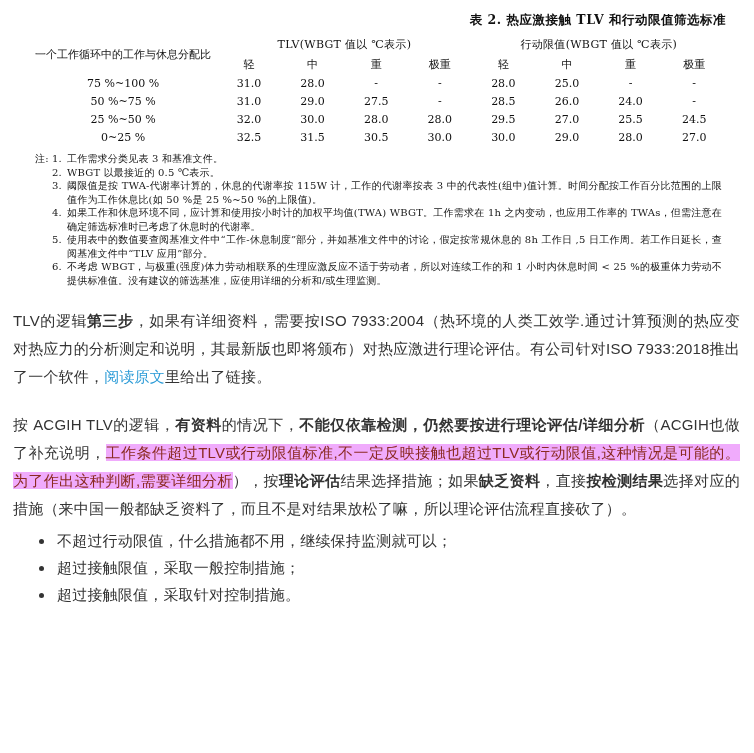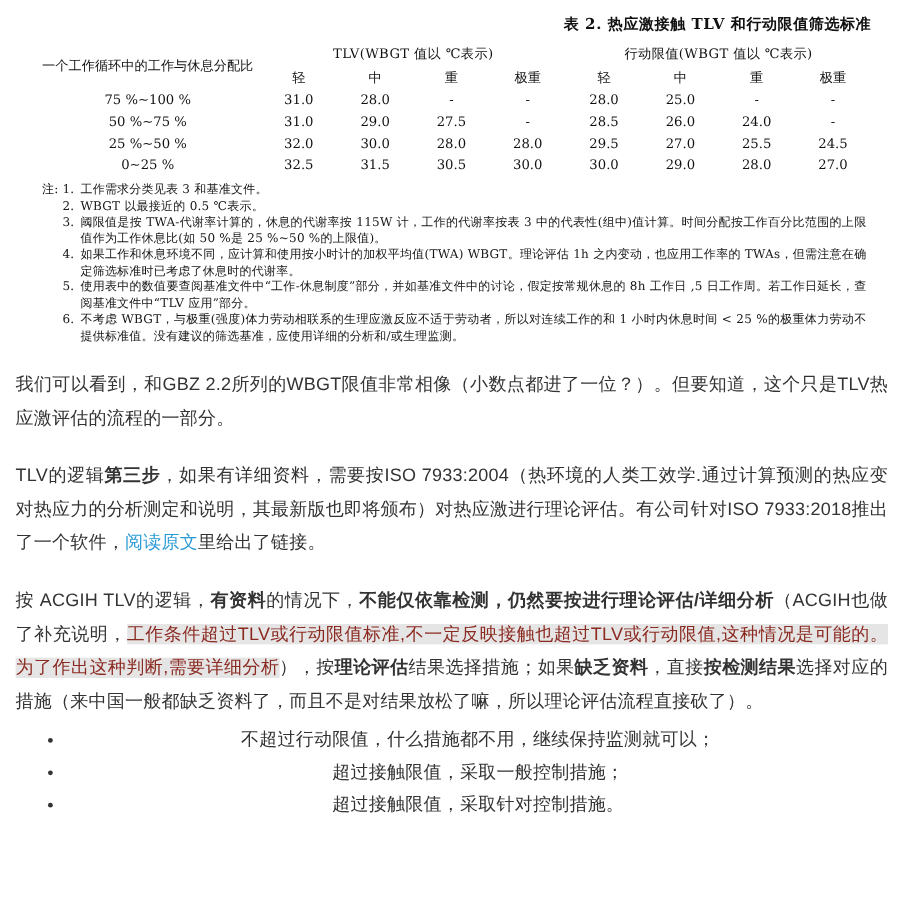--- a/index.html
+++ b/index.html
@@ -52,32 +52,31 @@
   .article { padding:0 2px 0 0; }
   .article p {
     font-size:15px;
     line-height:28px;
     text-align:justify;
     margin-top:20px;
     color:#333;
     letter-spacing:0.2px;
   }
   .article .b { font-weight:700; }
-  .article .hl { background:#e5e5e5; color:#8b2a21; }
+  .article .hl { background:#f0abfc; color:#8b2a21; }
   .article a.lnk { color:#2b9bd7; text-decoration:none; cursor:pointer; }
 
   ul.measures { margin:4px 0 0 42px; }
   ul.measures li {
     font-size:15px;
     line-height:27px;
     color:#333;
     list-style:disc;
     padding-left:2px;
     letter-spacing:0.2px;
-    text-align:center;
   }
 </style>
 </head>
 <body>
 
 <div class="page">
 
   <section class="table-block">
     <div class="tbl-title">表 2. 热应激接触 TLV 和行动限值筛选标准</div>
 
@@ -170,37 +169,36 @@
           <div class="note-text">WBGT 以最接近的 0.5 ℃表示。</div>
         </div>
         <div class="note">
           <div class="note-prefix"></div>
           <div class="note-num">3.</div>
           <div class="note-text">阈限值是按 TWA-代谢率计算的，休息的代谢率按 115W 计，工作的代谢率按表 3 中的代表性(组中)值计算。时间分配按工作百分比范围的上限值作为工作休息比(如 50 %是 25 %~50 %的上限值)。</div>
         </div>
         <div class="note">
           <div class="note-prefix"></div>
           <div class="note-num">4.</div>
-          <div class="note-text">如果工作和休息环境不同，应计算和使用按小时计的加权平均值(TWA) WBGT。理论评估 1h 之内变动，也应用工作率的 TWAs，但需注意在确定筛选标准时已考虑了休息时的代谢率。</div>
+          <div class="note-text">如果工作和休息环境不同，应计算和使用按小时计的加权平均值(TWA) WBGT。工作需求在 1h 之内变动，也应用工作率的 TWAs，但需注意在确定筛选标准时已考虑了休息时的代谢率。</div>
         </div>
         <div class="note">
           <div class="note-prefix"></div>
           <div class="note-num">5.</div>
           <div class="note-text">使用表中的数值要查阅基准文件中“工作-休息制度”部分，并如基准文件中的讨论，假定按常规休息的 8h 工作日 ,5 日工作周。若工作日延长，查阅基准文件中“TLV 应用”部分。</div>
         </div>
         <div class="note">
           <div class="note-prefix"></div>
           <div class="note-num">6.</div>
           <div class="note-text">不考虑 WBGT，与极重(强度)体力劳动相联系的生理应激反应不适于劳动者，所以对连续工作的和 1 小时内休息时间 &lt; 25 %的极重体力劳动不提供标准值。没有建议的筛选基准，应使用详细的分析和/或生理监测。</div>
         </div>
       </div>
   </section>
 
   <section class="article">
-    <p><span>我们可以看到，和GBZ 2.2所列的WBGT限值非常相像（小数点都进了一位？）。但要知道，这个只是TLV热应激评估的流程的一部分。</span></p>
     <p><span>TLV的逻辑</span><span class="b">第三步</span><span>，如果有详细资料，需要按ISO 7933:2004（热环境的人类工效学.通过计算预测的热应变对热应力的分析测定和说明，其最新版也即将颁布）对热应激进行理论评估。有公司针对ISO 7933:2018推出了一个软件，</span><a class="lnk" href="#">阅读原文</a><span>里给出了链接。</span></p>
     <p><span>按 ACGIH TLV的逻辑，</span><span class="b">有资料</span><span>的情况下，</span><span class="b">不能仅依靠检测，仍然要按进行理论评估/详细分析</span><span>（ACGIH也做了补充说明，</span><span class="hl">工作条件超过TLV或行动限值标准,不一定反映接触也超过TLV或行动限值,这种情况是可能的。为了作出这种判断,需要详细分析</span><span>），按</span><span class="b">理论评估</span><span>结果选择措施；如果</span><span class="b">缺乏资料</span><span>，直接</span><span class="b">按检测结果</span><span>选择对应的措施（来中国一般都缺乏资料了，而且不是对结果放松了嘛，所以理论评估流程直接砍了）。</span></p>
     <ul class="measures">
         <li>不超过行动限值，什么措施都不用，继续保持监测就可以；</li>
         <li>超过接触限值，采取一般控制措施；</li>
         <li>超过接触限值，采取针对控制措施。</li>
       </ul>
   </section>
 
 </div>

